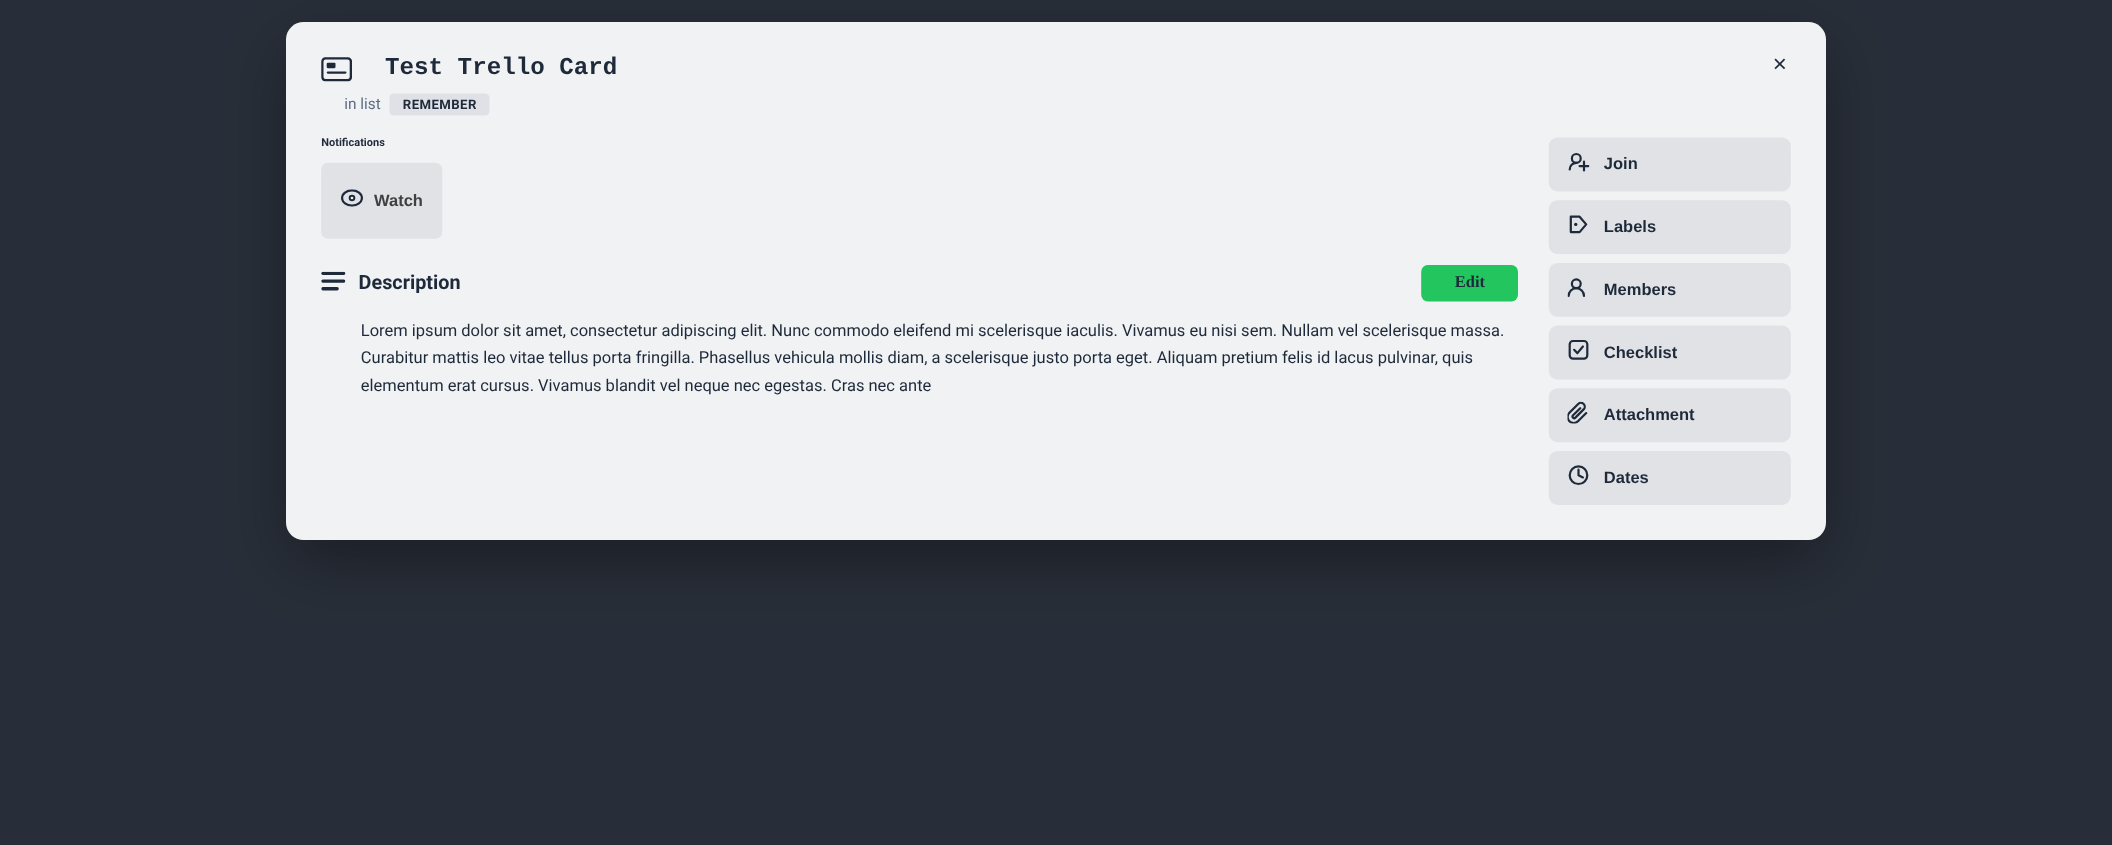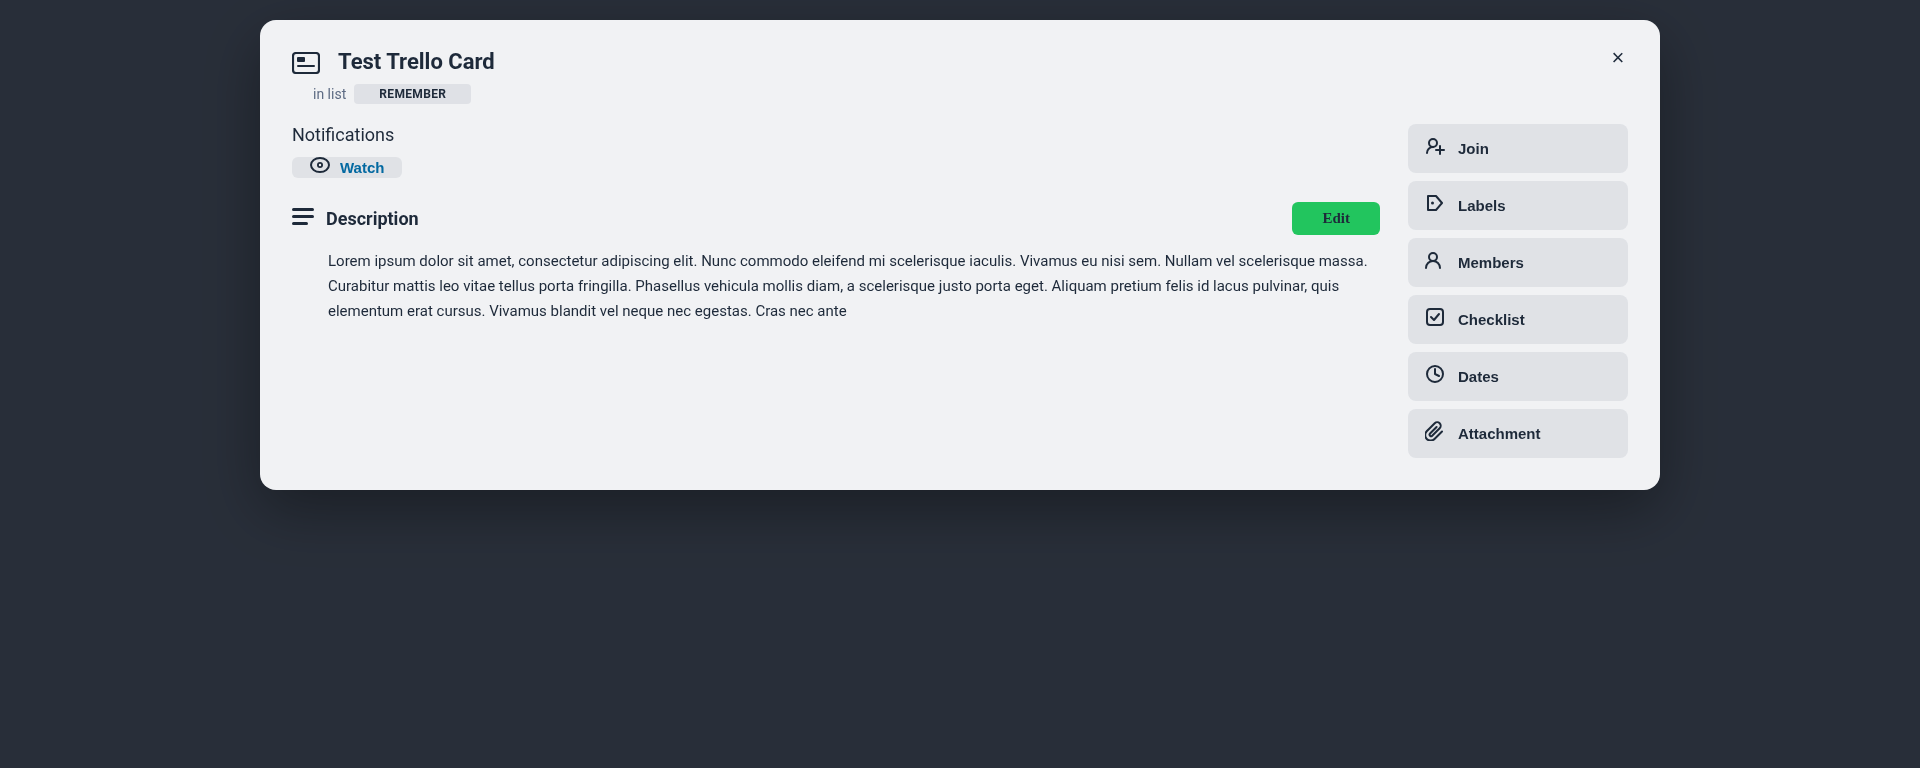--- a/index.html
+++ b/index.html
@@ -51,22 +51,23 @@
       height: 36px;
       display: flex;
       align-items: center;
       justify-content: center;
       border-radius: 6px;
     }
 
     .modal-header {
       display: flex;
       align-items: flex-start;
-      gap: 18px;
+      gap: 30px;
       margin-bottom: 6px;
+      font-family: Liberation Mono, monospace;
     }
 
     .card-icon {
       color: #1e2a3a;
       margin-top: 4px;
       flex-shrink: 0;
     }
 
     .card-title {
       font-size: 22px;
@@ -87,21 +88,21 @@
     .in-list-label {
       color: #5e6c84;
       font-size: 14px;
     }
 
     .list-badge {
       background: #dfe1e6;
       color: #1e2a3a;
       font-size: 12px;
       font-weight: 700;
-      padding: 3px 25px;
+      padding: 3px 12px;
       border-radius: 4px;
       letter-spacing: 0.03em;
     }
 
     .modal-body {
       display: flex;
       gap: 28px;
     }
 
     .main-content {
@@ -124,37 +125,37 @@
     }
 
     .section-header {
       display: flex;
       align-items: center;
       gap: 10px;
       margin-bottom: 12px;
     }
 
     .section-title {
-      font-size: 18px;
-      font-weight: 400;
+      font-size: 10px;
+      font-weight: 700;
       color: #1e2a3a;
     }
 
     .watch-btn {
       background: #e0e2e6;
       border: none;
       border-radius: 6px;
-      padding: 0 18px;
+      padding: 24px 18px;
       display: flex;
       align-items: center;
       gap: 10px;
       cursor: pointer;
       font-size: 15px;
       font-weight: 600;
-      color: #0369a1;
+      color: #404040;
     }
 
     
     .desc-header {
       display: flex;
       align-items: center;
       justify-content: space-between;
       margin-bottom: 14px;
     }
 
@@ -327,33 +328,33 @@
               <rect x="2" y="2" width="16" height="16" rx="3" stroke="#1e2a3a" stroke-width="2"></rect>
               <polyline points="6,10 9,13 14,7" stroke="#1e2a3a" stroke-width="2" stroke-linecap="round" stroke-linejoin="round"></polyline>
             </svg>
           </span>
           <span>Checklist</span>
         </button>
 
         <button class="sidebar-btn">
           <span class="btn-icon">
             <svg width="20" height="20" viewBox="0 0 20 20" fill="none">
+              <path d="M17 10.5l-7.5 7.5a5.5 5.5 0 01-7.778-7.778l8-8a3.5 3.5 0 014.95 4.95l-7.5 7.5a1.5 1.5 0 01-2.122-2.122l6.5-6.5" stroke="#1e2a3a" stroke-width="2" stroke-linecap="round" stroke-linejoin="round"></path>
+            </svg>
+          </span>
+          <span>Attachment</span>
+        </button>
+
+        <button class="sidebar-btn">
+          <span class="btn-icon">
+            <svg width="20" height="20" viewBox="0 0 20 20" fill="none">
               <circle cx="10" cy="10" r="8" stroke="#1e2a3a" stroke-width="2"></circle>
               <polyline points="10,5 10,10 14,12" stroke="#1e2a3a" stroke-width="2" stroke-linecap="round" stroke-linejoin="round"></polyline>
             </svg>
           </span>
           <span>Dates</span>
         </button>
 
-        <button class="sidebar-btn">
-          <span class="btn-icon">
-            <svg width="20" height="20" viewBox="0 0 20 20" fill="none">
-              <path d="M17 10.5l-7.5 7.5a5.5 5.5 0 01-7.778-7.778l8-8a3.5 3.5 0 014.95 4.95l-7.5 7.5a1.5 1.5 0 01-2.122-2.122l6.5-6.5" stroke="#1e2a3a" stroke-width="2" stroke-linecap="round" stroke-linejoin="round"></path>
-            </svg>
-          </span>
-          <span>Attachment</span>
-        </button>
-
       </div>
     </div>
 
   </div>
 </div>
 
 </body></html>

